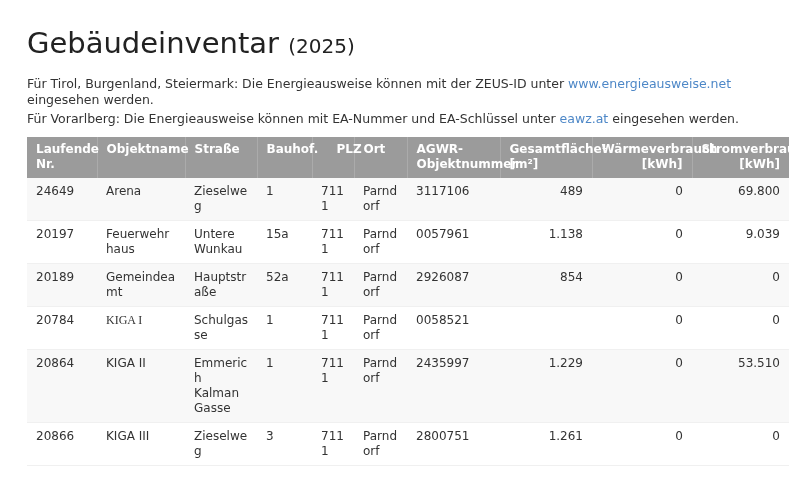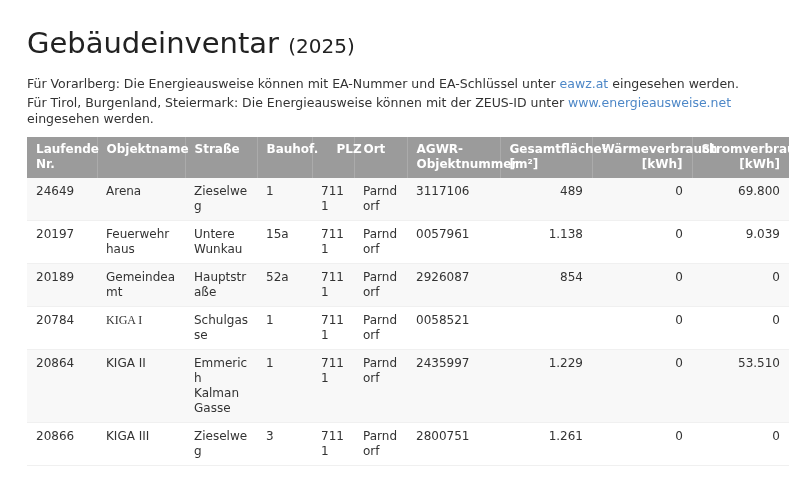--- a/index.html
+++ b/index.html
@@ -63,23 +63,23 @@
   table.inventory tbody tr:nth-child(odd) { background: #f8f8f8; }
   table.inventory tbody tr { border-bottom: 1px solid #f0f0f0; }
 </style>
 </head>
 <body>
 
 <div class="page">
 
   <h1 class="page-title"><span>Gebäudeinventar</span> <span class="year">(2025)</span></h1>
 
+  <p class="intro"><span>Für Tirol, Burgenland, Steiermark: Die Energieausweise können mit der ZEUS-ID unter </span><a href="#">www.energieausweise.net</a><span> eingesehen werden.</span></p>
+
   <p class="intro"><span>Für Vorarlberg: Die Energieausweise können mit EA-Nummer und EA-Schlüssel unter </span><a href="#">eawz.at</a><span> eingesehen werden.</span></p>
-
-  <p class="intro"><span>Für Tirol, Burgenland, Steiermark: Die Energieausweise können mit der ZEUS-ID unter </span><a href="#">www.energieausweise.net</a><span> eingesehen werden.</span></p>
 
   <table class="inventory">
     <colgroup id="table-cols">
         <col style="width: 70px;">
         <col style="width: 88px;">
         <col style="width: 72px;">
         <col style="width: 55px;">
         <col style="width: 42px;">
         <col style="width: 53px;">
         <col style="width: 93px;">

